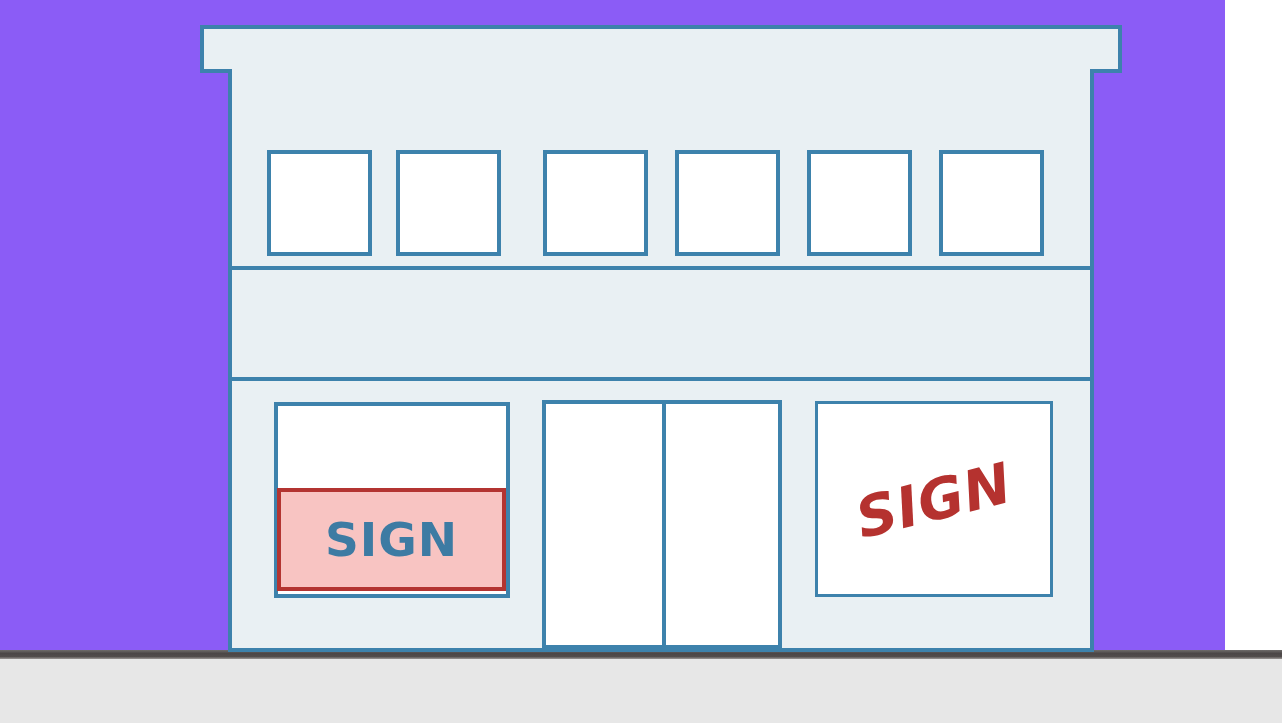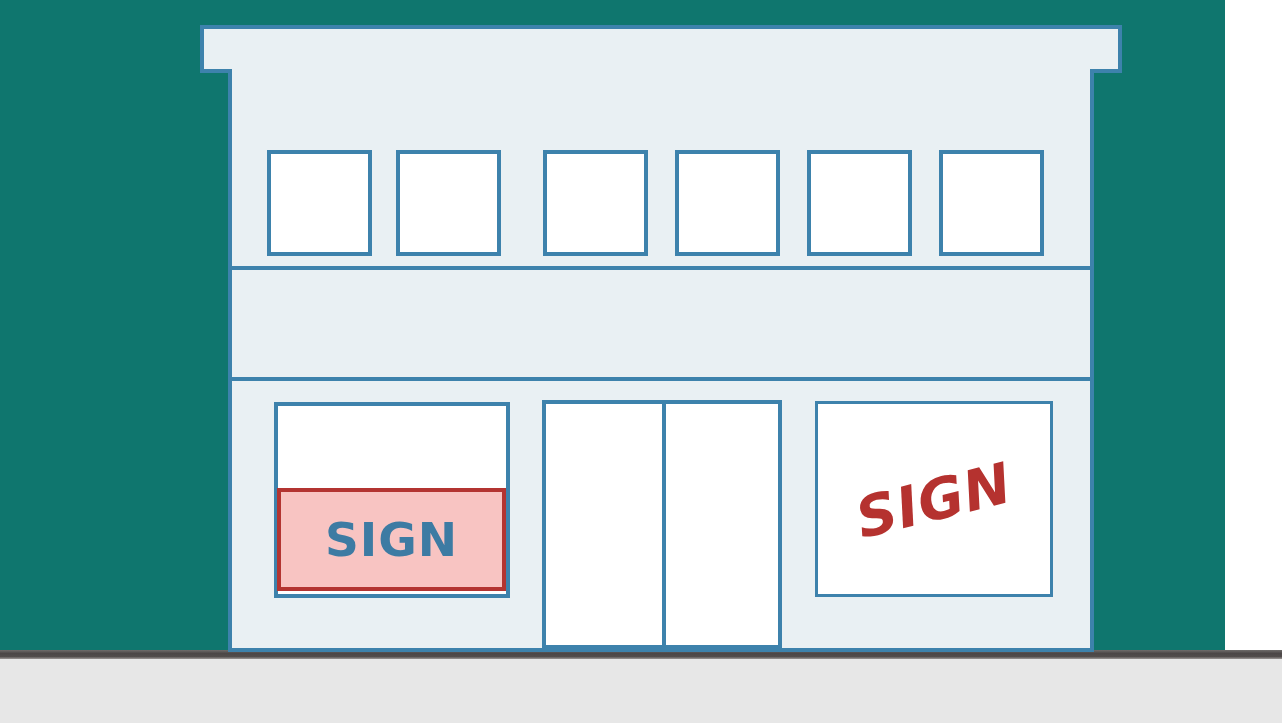--- a/index.html
+++ b/index.html
@@ -3,21 +3,21 @@
 <meta charset="utf-8">
 <title>Storefront Illustration</title>
 <style>
   html,body{margin:0;padding:0;}
   body{
     width:1282px;height:723px;
     background:#ffffff;
     font-family:"Liberation Sans", sans-serif;
     overflow:hidden;
   }
-  #scene{position:relative;width:1225px;height:723px;background:#0f766e;}
+  #scene{position:relative;width:1225px;height:723px;background:#8b5cf6;}
 
   
   .sidewalk{
     position:absolute;left:0;top:658px;width:1282px;height:65px;
     background:#e7e7e7;
   }
   .ground-line{
     position:absolute;left:0;top:650px;width:1282px;height:9px;
     background:linear-gradient(to bottom,#6f6c6b 0%,#4c4747 38%,#514c4b 72%,#9b9796 100%);
   }

